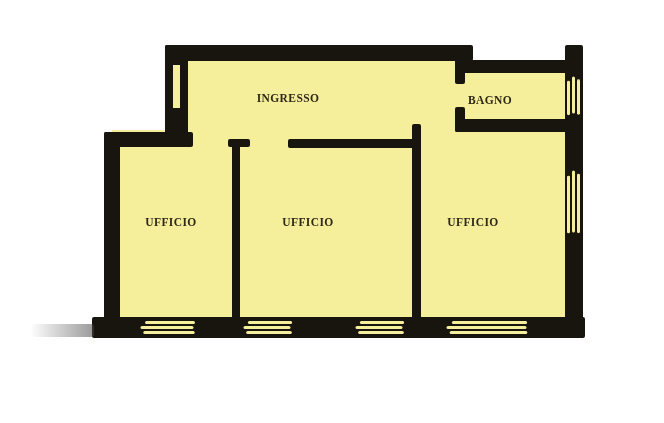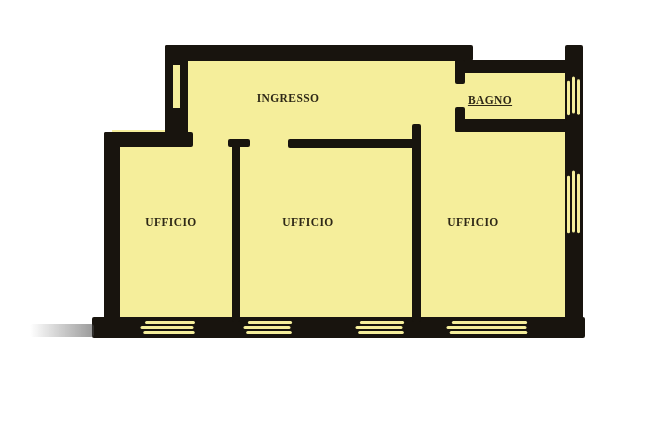--- a/index.html
+++ b/index.html
@@ -108,17 +108,17 @@
     <div class="win-v" style="left:567px; top:172px; width:13px; height:62px;">
       <div class="dash"></div>
       <div class="dash"></div>
       <div class="dash"></div>
     </div>
 
     <div class="smudge" style="left:30px; top:324px; width:64px; height:13px;"></div>
   </div>
 
   <div class="room-label" style="left:288px; top:98px;">INGRESSO</div>
-  <div class="room-label" style="left:490px; top:100px;text-decoration:underline;">BAGNO</div>
+  <div class="room-label" style="left:490px; top:100px;">BAGNO</div>
   <div class="room-label" style="left:171px; top:222px;">UFFICIO</div>
   <div class="room-label" style="left:308px; top:222px;">UFFICIO</div>
   <div class="room-label" style="left:473px; top:222px;">UFFICIO</div>
 </div>
 
 </body></html>

